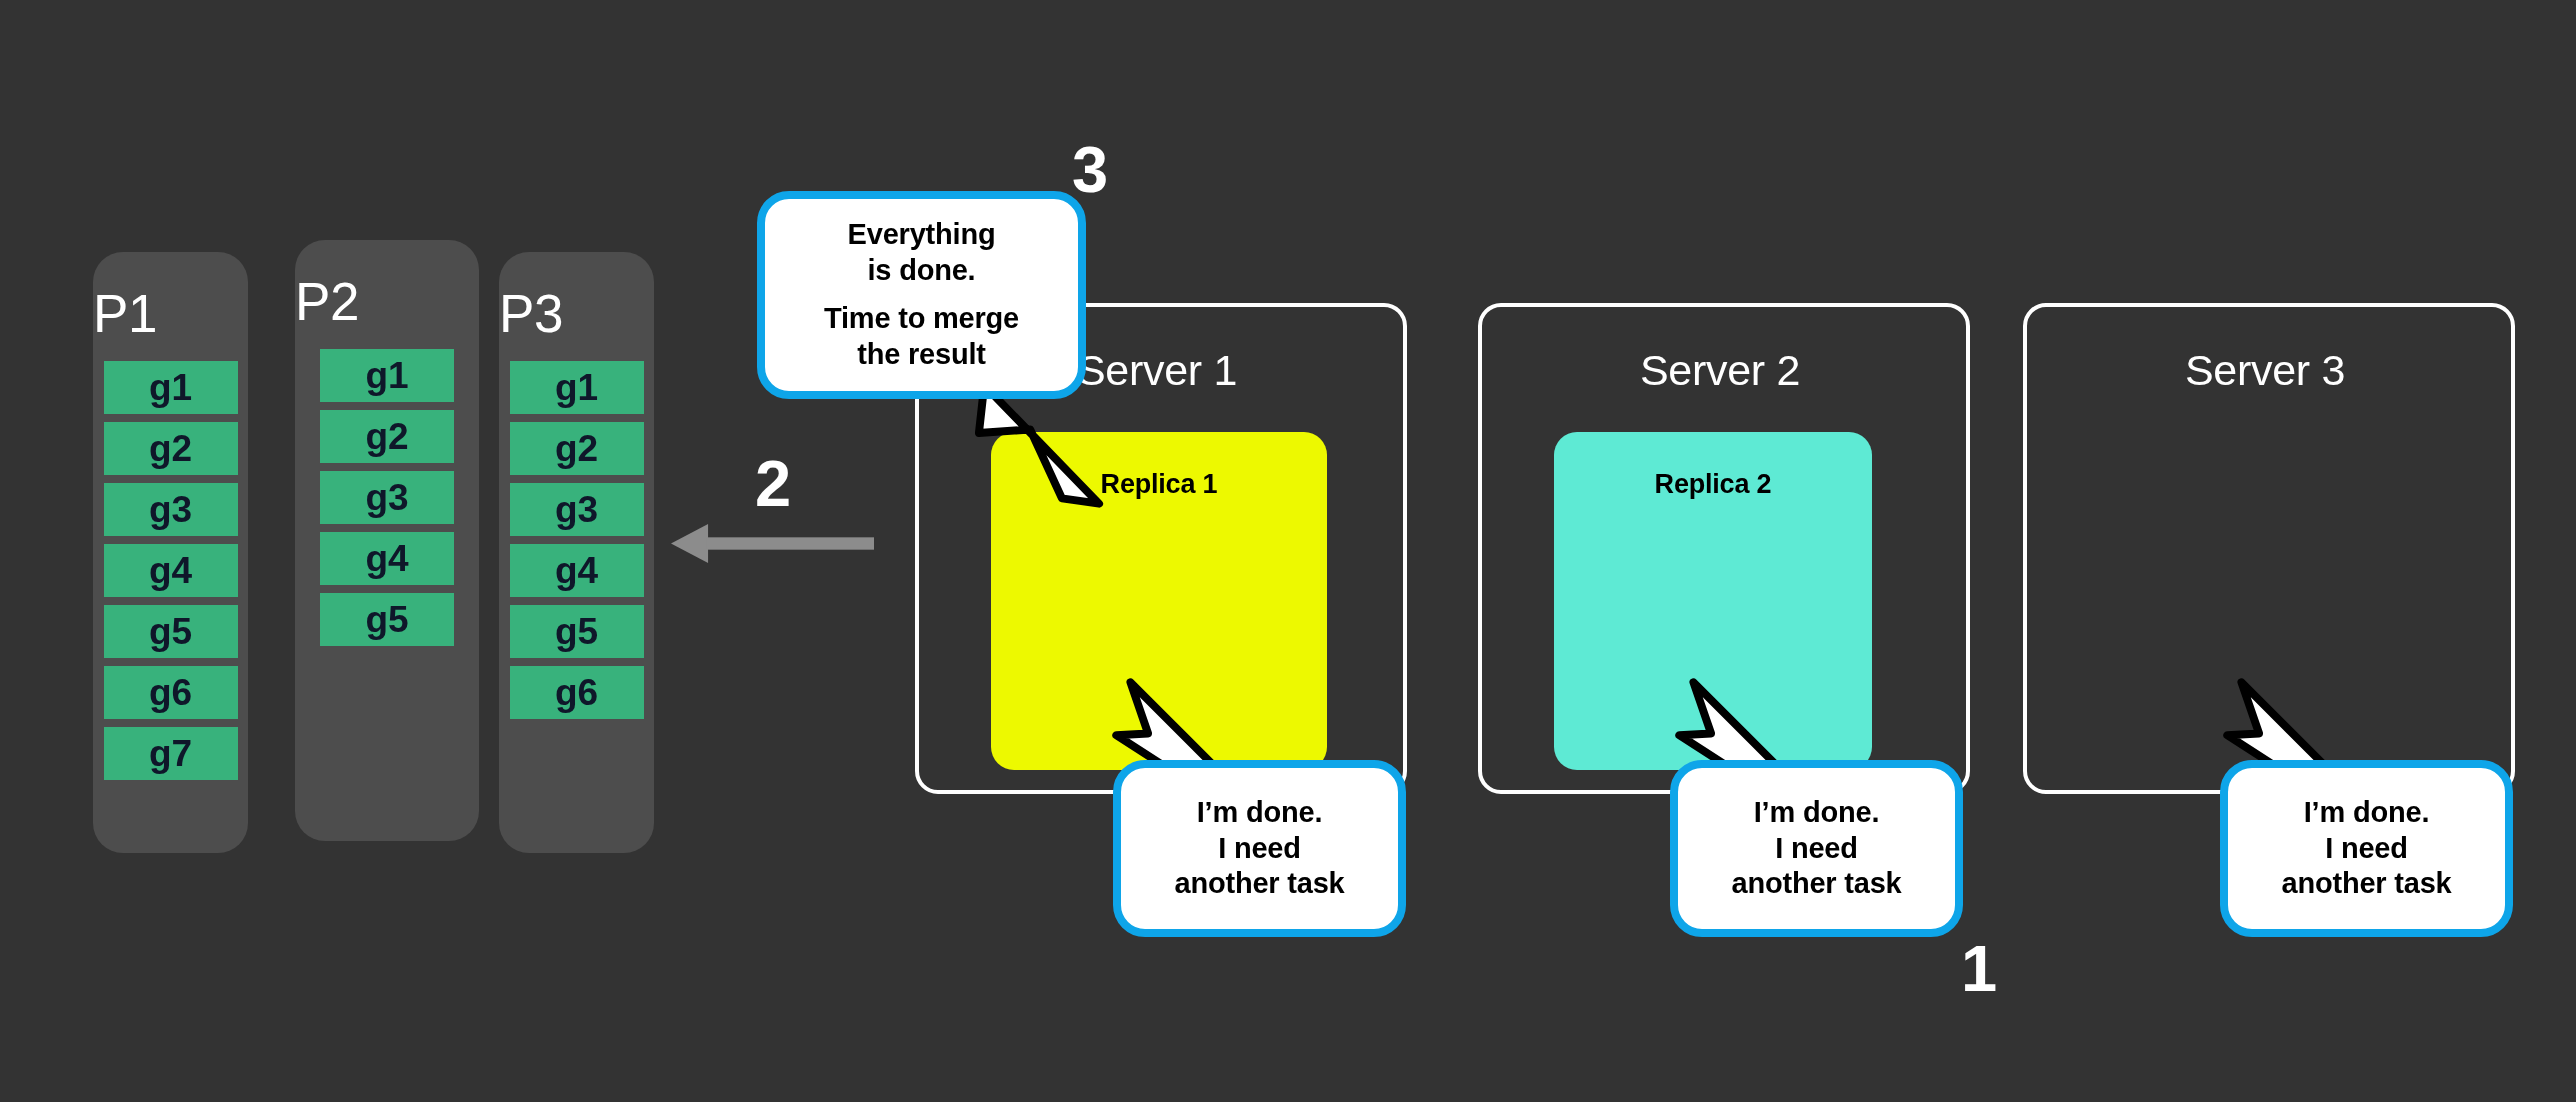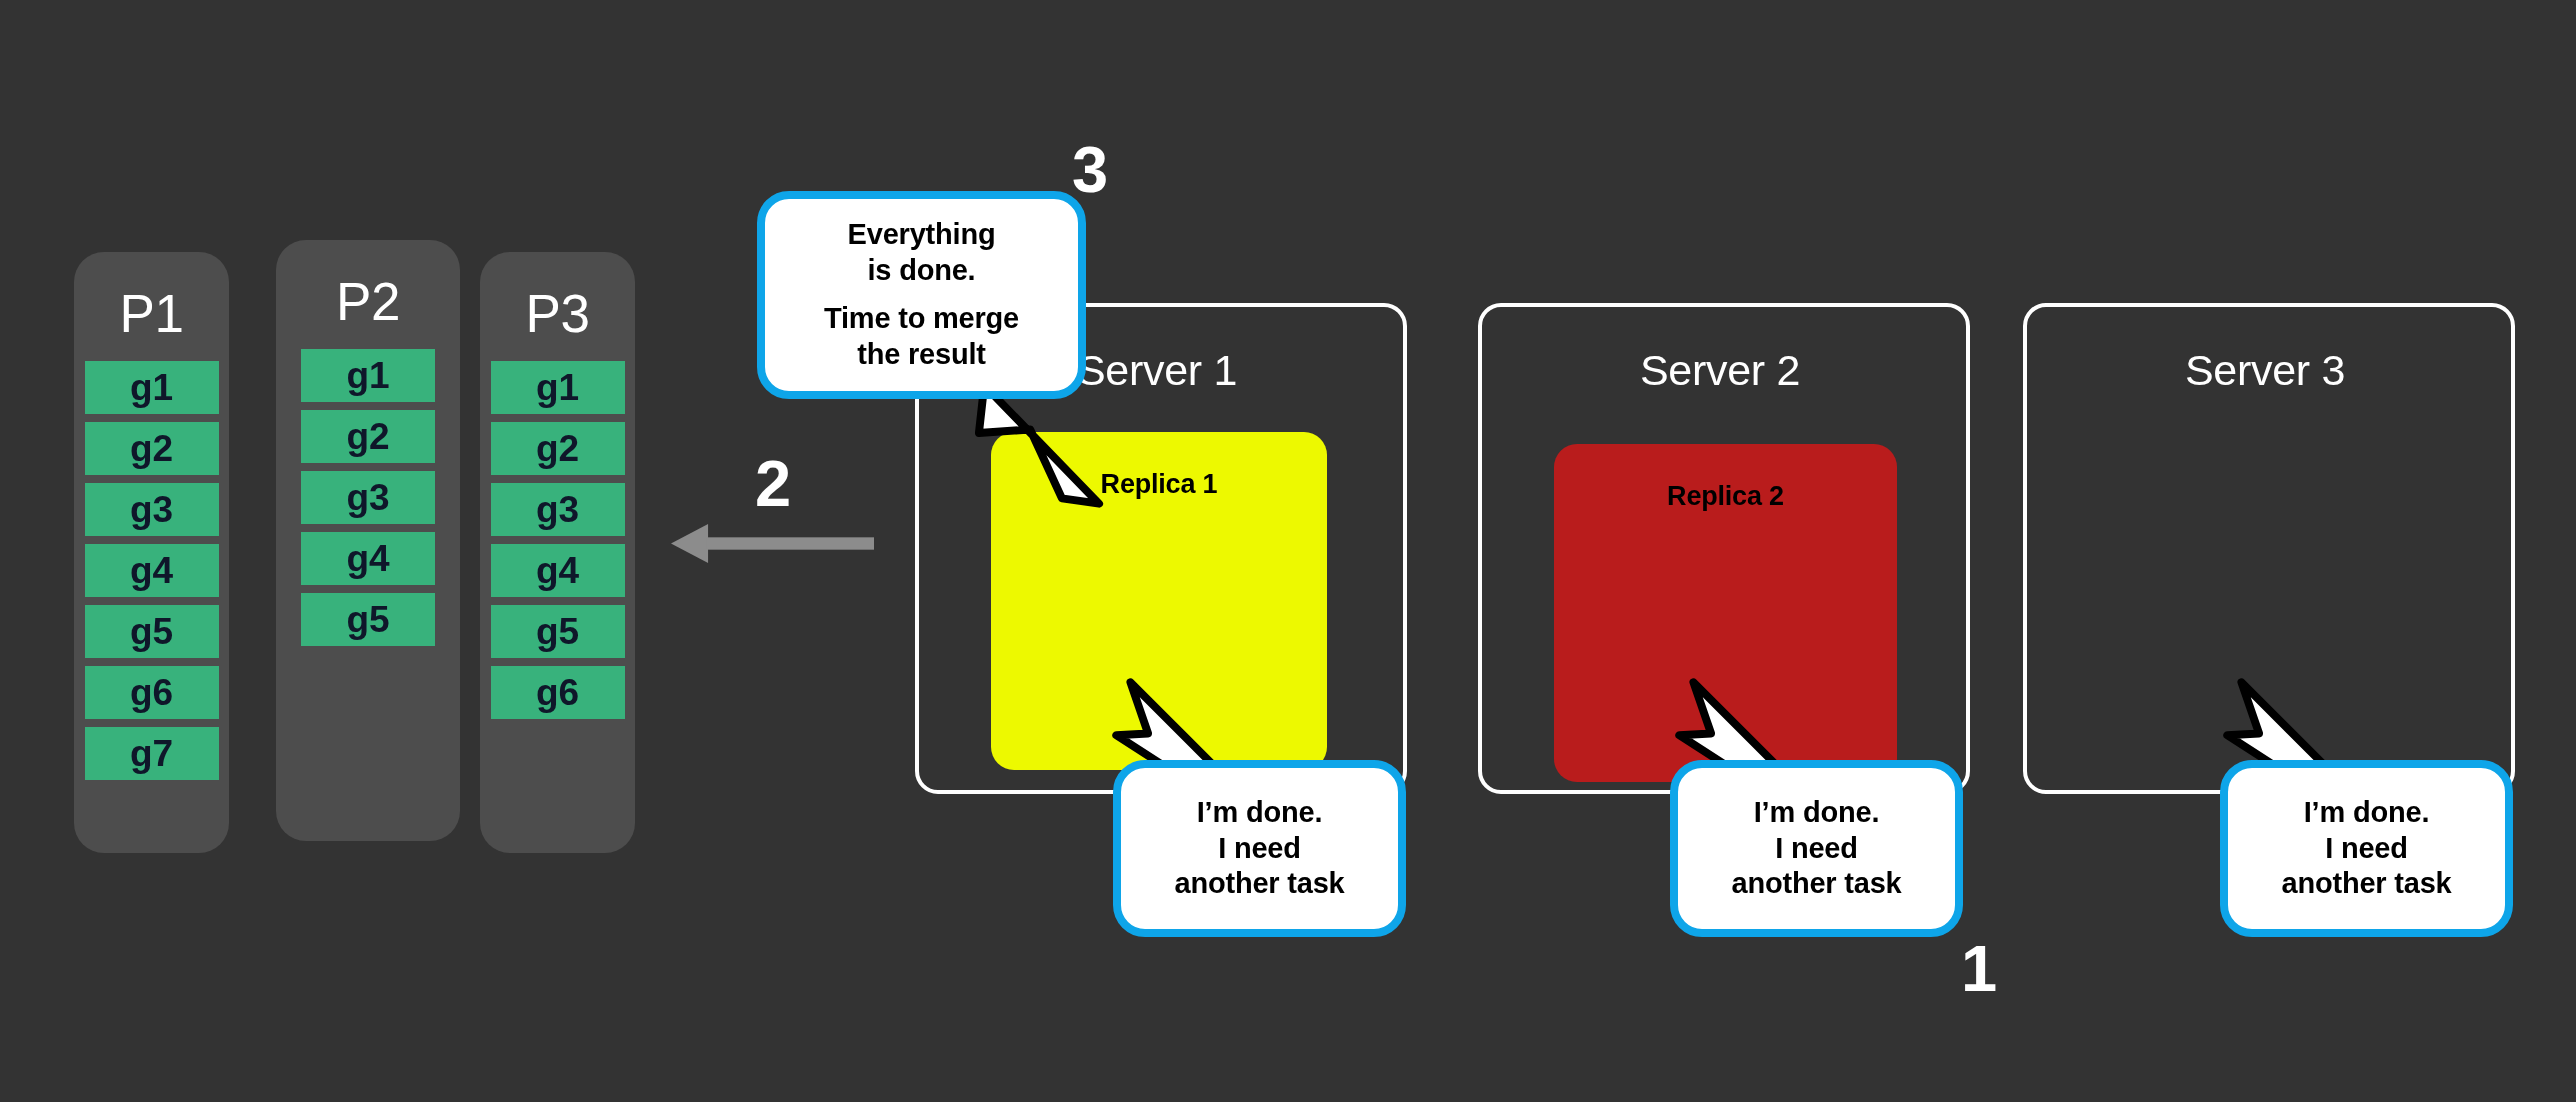--- a/index.html
+++ b/index.html
@@ -17,21 +17,21 @@
   }
 
   
   .partition {
     position: absolute;
     background: #4d4d4d;
     border-radius: 30px;
     box-sizing: border-box;
     display: flex;
     flex-direction: column;
-    align-items: center;
+    margin-left: 19px;
   }
   .partition-title {
     color: #ffffff;
     font-size: 53px;
     font-weight: 400;
     line-height: 1;
     margin-top: 35px;
     margin-bottom: 21px;
     letter-spacing: -0.4px;
   }
@@ -199,21 +199,21 @@
   </svg>
   <div class="bubble bubble-done" style="left:1113px; top:760px; width:293px; height:177px;">
     <div class="line">I’m done.</div>
     <div class="line">I need</div>
     <div class="line">another task</div>
   </div>
 
   <div class="server" style="left:1478px; top:303px; width:492px; height:491px;">
     <div class="server-title">Server 2</div>
   </div>
-  <div class="replica" style="left:1554px; top:432px; width:343px; height:338px; background:#b91c1c;margin-top:12px;">
+  <div class="replica" style="left:1554px; top:432px; width:318px; height:338px; background:#5eead4;">
     <div class="replica-label">Replica 2</div>
   </div>
 
   <svg class="tail-svg" style="left:1674px; top:682px;" width="150" height="124" viewBox="0 0 170 140">
     <path d="M 22 0 L 118 96 L 96 118 L 6 60 L 42 58 Z" fill="#ffffff" stroke="#000000" stroke-width="9" stroke-linejoin="round"></path>
   </svg>
   <div class="bubble bubble-done" style="left:1670px; top:760px; width:293px; height:177px;">
     <div class="line">I’m done.</div>
     <div class="line">I need</div>
     <div class="line">another task</div>

